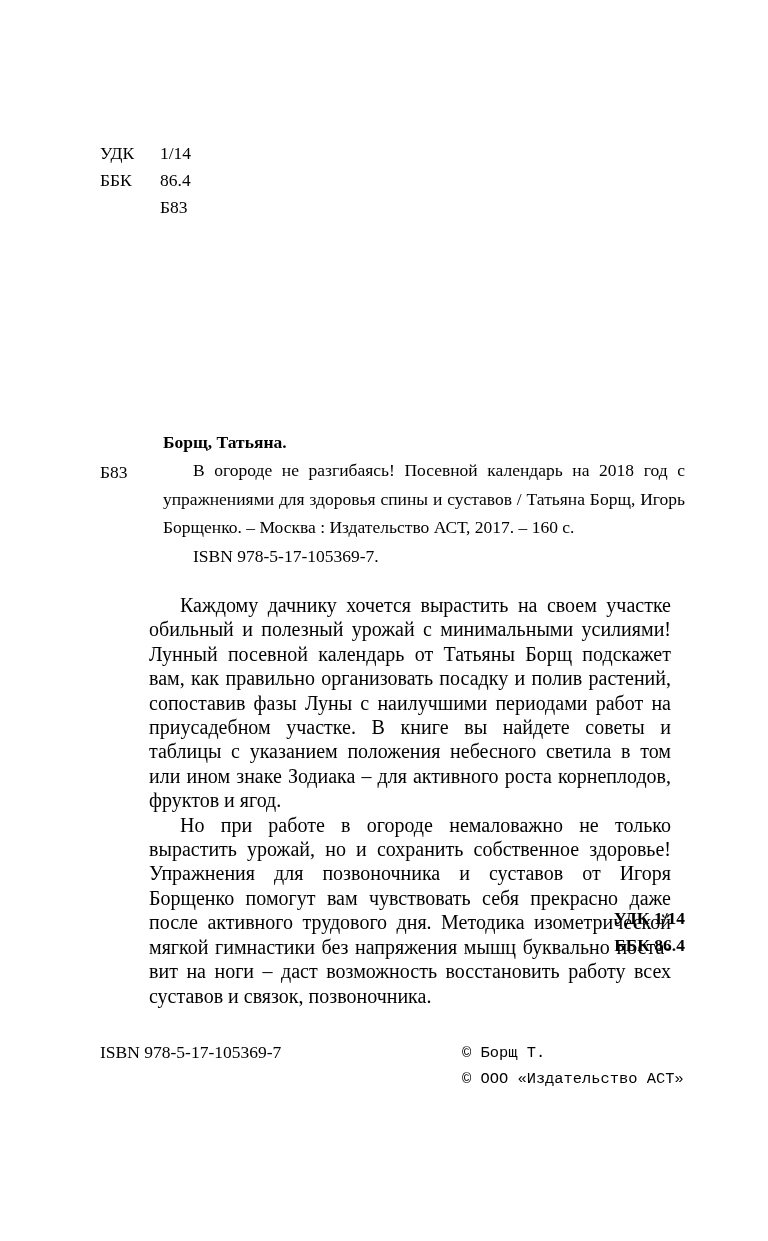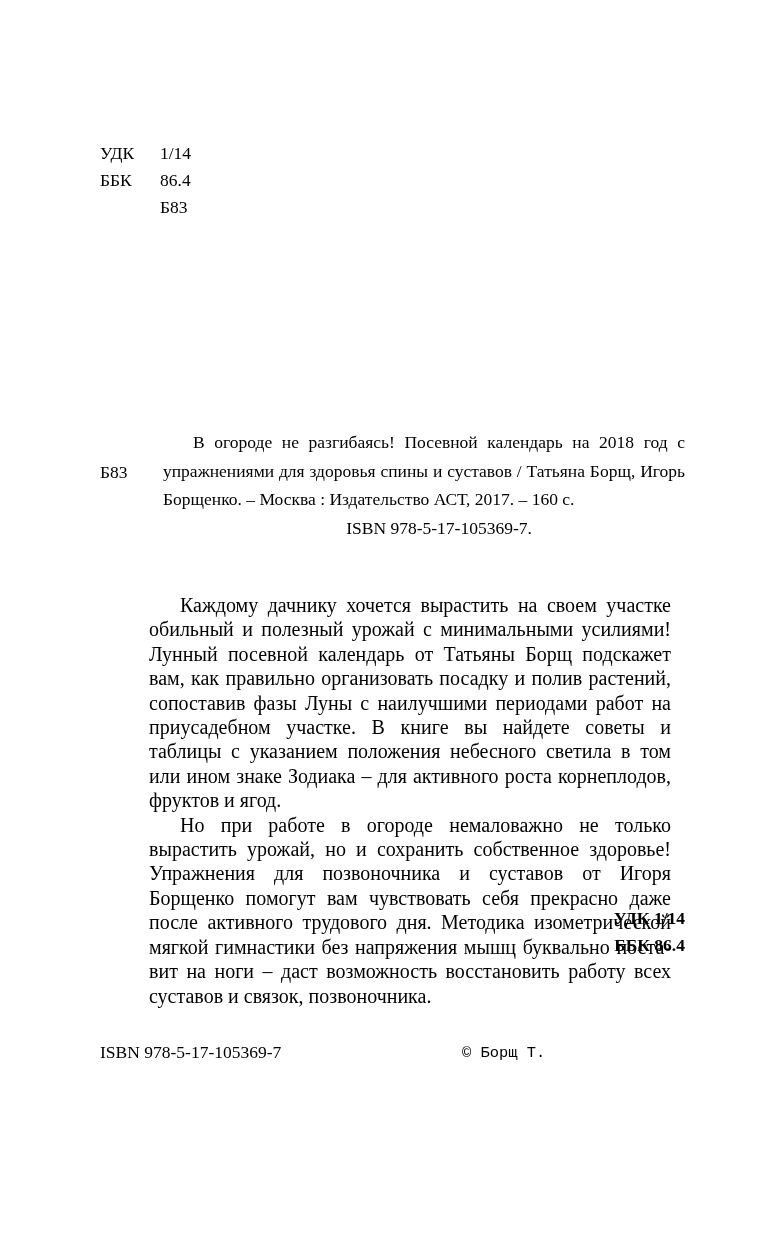--- a/index.html
+++ b/index.html
@@ -71,21 +71,20 @@
     margin: 0;
     text-align: justify;
     text-indent: 30px;
     hyphens: manual;
   }
   .record-isbn {
     font-size: 17.5px;
     line-height: 28.5px;
     margin: 0;
     text-indent: 30px;
-    text-align: center;
   }
 
   
   .annotation {
     position: absolute;
     left: 149px;
     top: 589px;
     width: 522px;
     font-size: 20px;
     line-height: 24.4px;
@@ -147,34 +146,36 @@
       <span class="lbl">ББК</span><span class="val">86.4</span>
     </span>
     <span class="row row-shelf">
       <span class="lbl">ББК</span><span class="val">Б83</span>
     </span>
   </div>
 
   <div class="record">
     <div class="record-shelf">Б83</div>
     <div class="record-body">
+      <p class="record-author">Борщ, Татьяна.</p>
       <p class="record-title">В огороде не разгибаясь! Посевной календарь на 2018 год с упражнениями для здоровья спины и суста­вов / Татьяна Борщ, Игорь Борщенко. – Москва : Из­дательство АСТ, 2017. – 160 с.</p>
       <p class="record-isbn">ISBN 978-5-17-105369-7.</p>
     </div>
   </div>
 
   <div class="annotation">
     <p>Каждому дачнику хочется вырастить на своем участке обильный и полезный урожай с минимальными усилиями! Лунный посевной календарь от Татьяны Борщ подскажет вам, как правильно организо­вать посадку и полив растений, сопоставив фазы Луны с наилучшими периодами работ на приусадебном участке. В книге вы найдете сове­ты и таблицы с указанием положения небесного светила в том или ином знаке Зодиака – для активного роста корнеплодов, фруктов и ягод.</p>
     <p>Но при работе в огороде немаловажно не только вырастить уро­жай, но и сохранить собственное здоровье! Упражнения для позво­ночника и суставов от Игоря Борщенко помогут вам чувствовать себя прекрасно даже после активного трудового дня. Методика изометри­ческой мягкой гимнастики без напряжения мышц буквально поста­вит на ноги – даст возможность восстановить работу всех суставов и связок, позвоночника.</p>
   </div>
 
   <div class="codes-bottom">
     <span>УДК 1/14</span>
     <span>ББК 86.4</span>
   </div>
 
   <div class="footer-isbn">ISBN 978-5-17-105369-7</div>
 
   <div class="footer-copyright">
     <span>© Борщ Т.</span>
+    <span>© ООО «Издательство АСТ»</span>
   </div>
 
 </div>
 
 </body></html>

